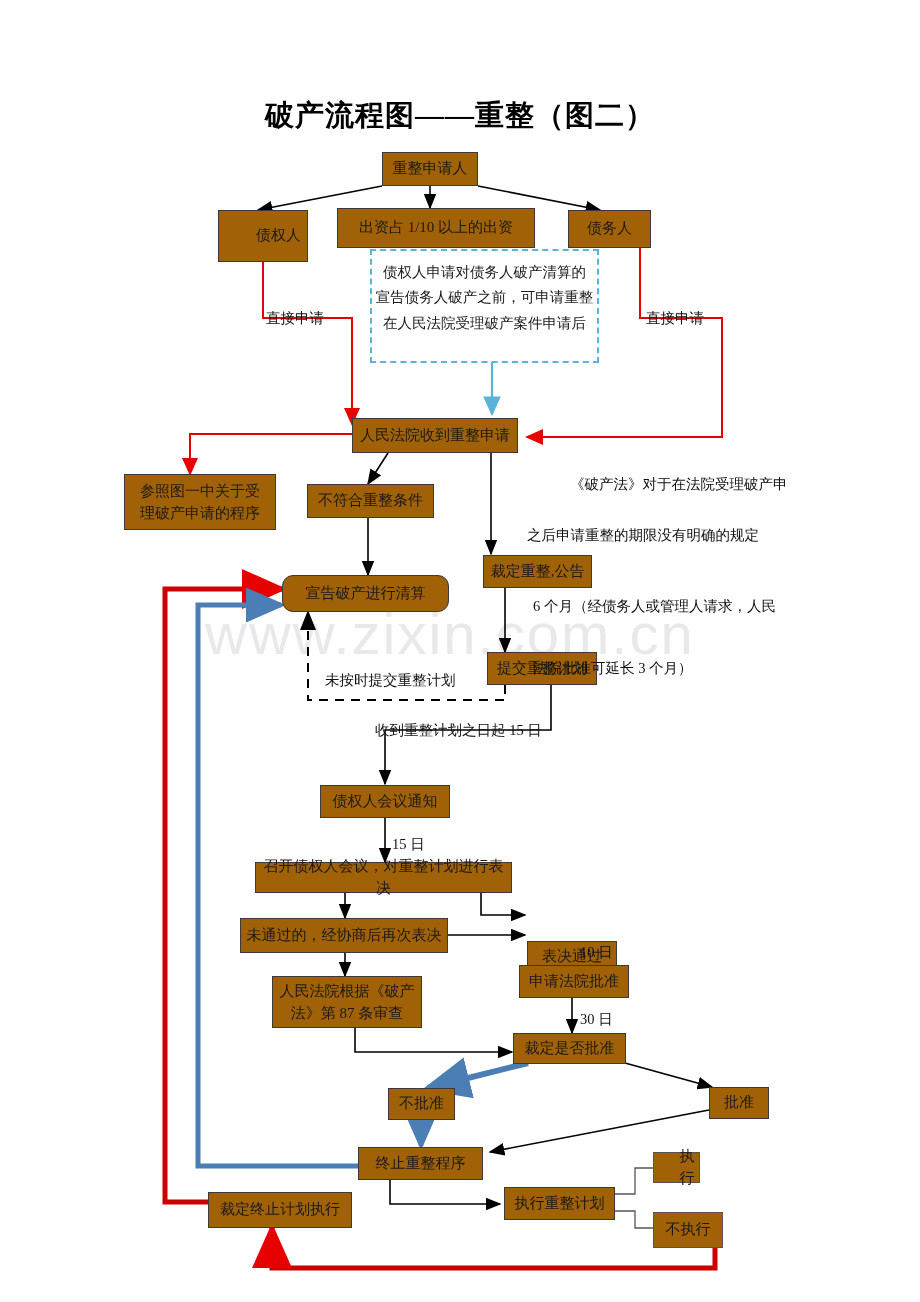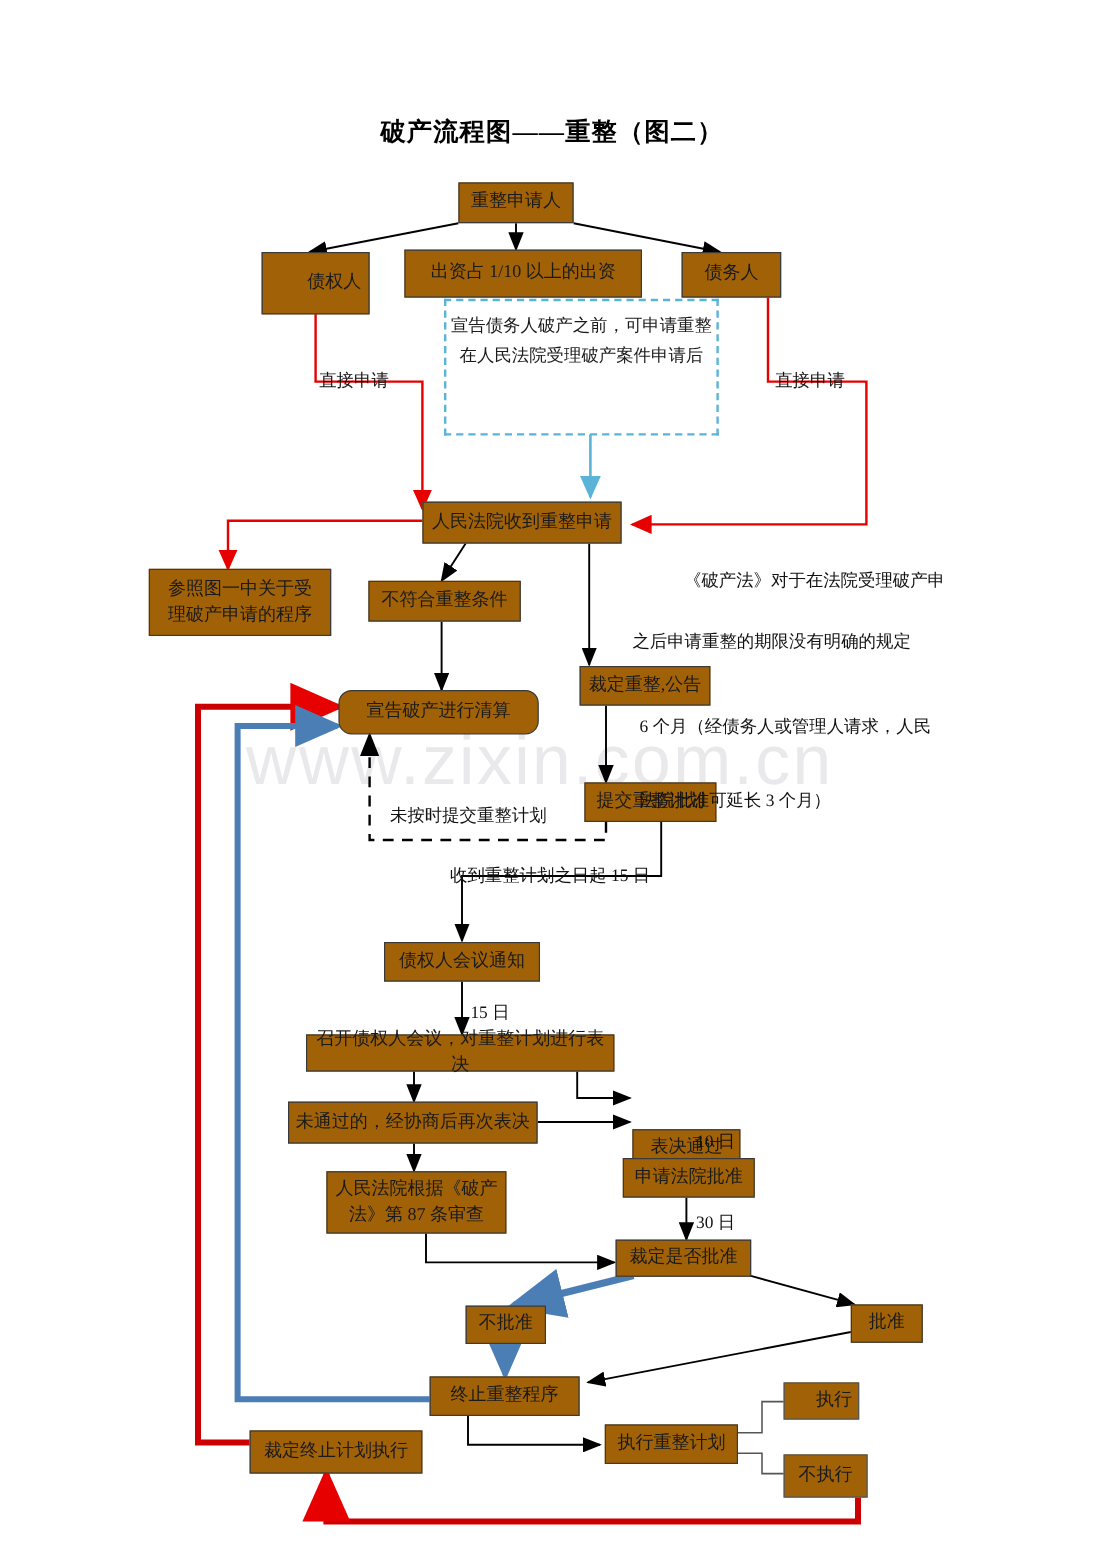--- a/index.html
+++ b/index.html
@@ -35,21 +35,21 @@
     white-space: nowrap;
     user-select: none;
     z-index: 0;
   }
   .title {
     position: absolute;
     left: 0;
     top: 96px;
     width: 920px;
     text-align: center;
-    font-size: 21px;
+    font-size: 29px;
     font-weight: bold;
     letter-spacing: 1px;
     color: #000;
     z-index: 6;
   }
   .node {
     position: absolute;
     box-sizing: border-box;
     border: 1.3px solid #3a3a3a;
     background: #a16207;
@@ -212,20 +212,21 @@
 
   <div class="node" style="left:337px; top:208px; width:198px; height:40px;">
     <span>出资占 1/10 以上的出资</span>
   </div>
 
   <div class="node" style="left:568px; top:210px; width:83px; height:38px;">
     <span>债务人</span>
   </div>
 
   <div class="dashbox" style="left:370px; top:249px; width:229px; height:114px;">
+    <span class="line">债权人申请对债务人破产清算的</span>
     <span class="line">宣告债务人破产之前，可申请重整</span>
     <span class="line">在人民法院受理破产案件申请后</span>
   </div>
 
   <div class="lbl" style="left:266px; top:307px;">直接申请</div>
 
   <div class="lbl" style="left:646px; top:307px;">直接申请</div>
 
   <div class="node" style="left:352px; top:418px; width:166px; height:35px;">
     <span>人民法院收到重整申请</span>
@@ -306,21 +307,21 @@
   </div>
 
   <div class="node" style="left:358px; top:1147px; width:125px; height:33px;">
     <span>终止重整程序</span>
   </div>
 
   <div class="node" style="left:504px; top:1187px; width:111px; height:33px;">
     <span>执行重整计划</span>
   </div>
 
-  <div class="node thin" style="left:653px; top:1152px; width:63px; height:31px;padding-left:26px;">
+  <div class="node thin" style="left:653px; top:1152px; width:47px; height:31px;padding-left:26px;">
     <span>执行</span>
   </div>
 
   <div class="node thin" style="left:653px; top:1212px; width:70px; height:36px;">
     <span>不执行</span>
   </div>
 
   <div class="node" style="left:208px; top:1192px; width:144px; height:36px;">
     <span>裁定终止计划执行</span>
   </div>

